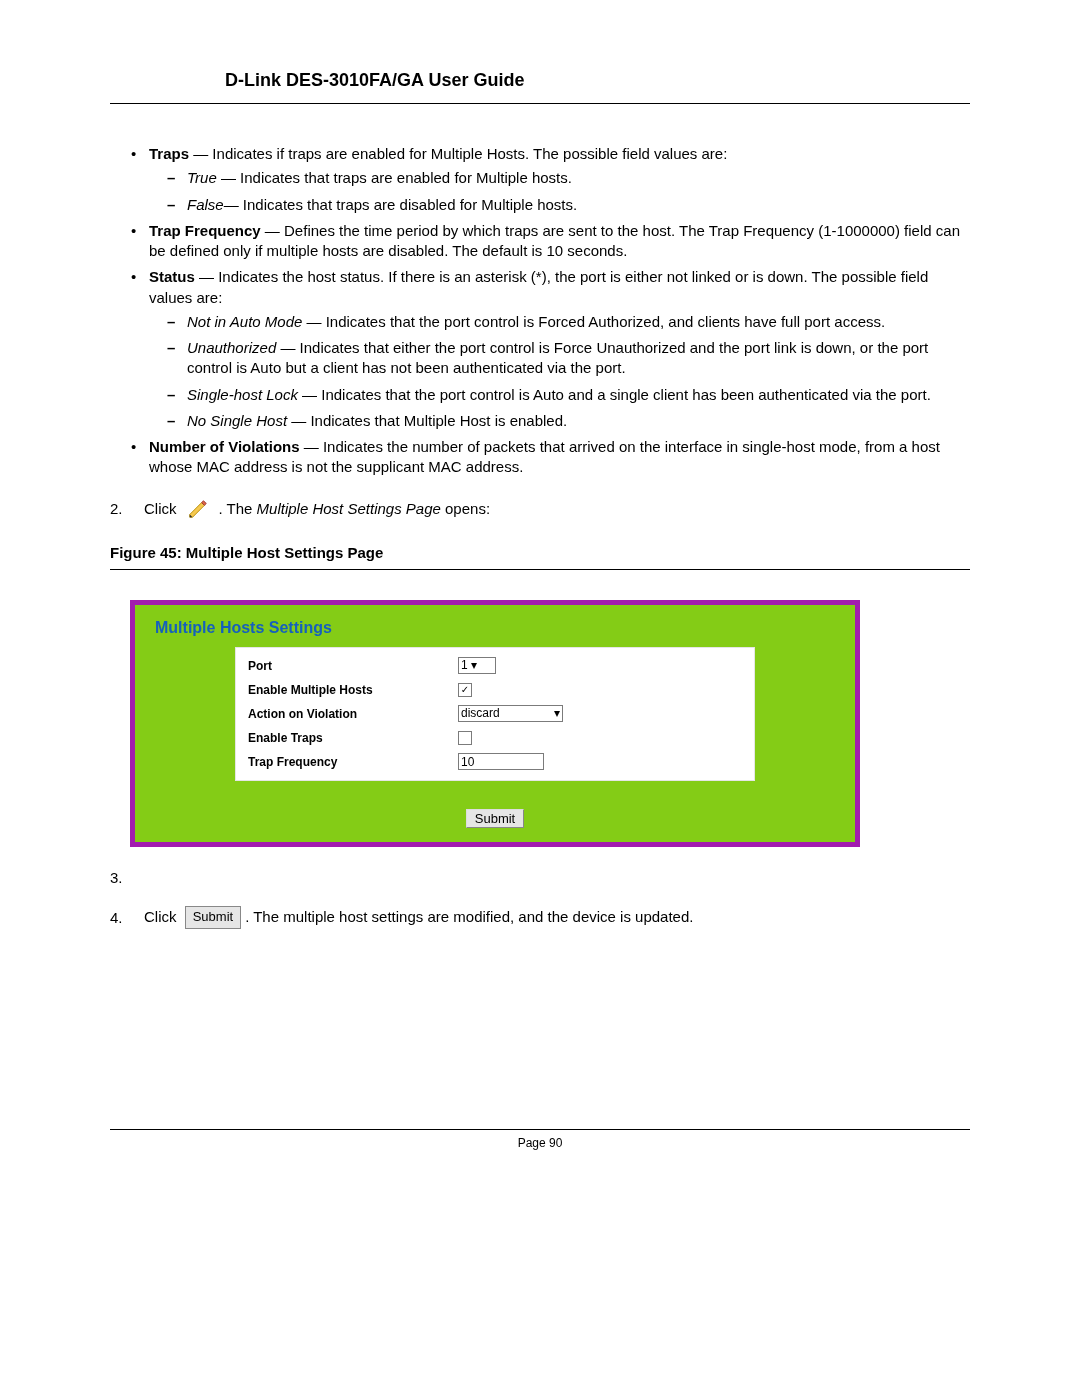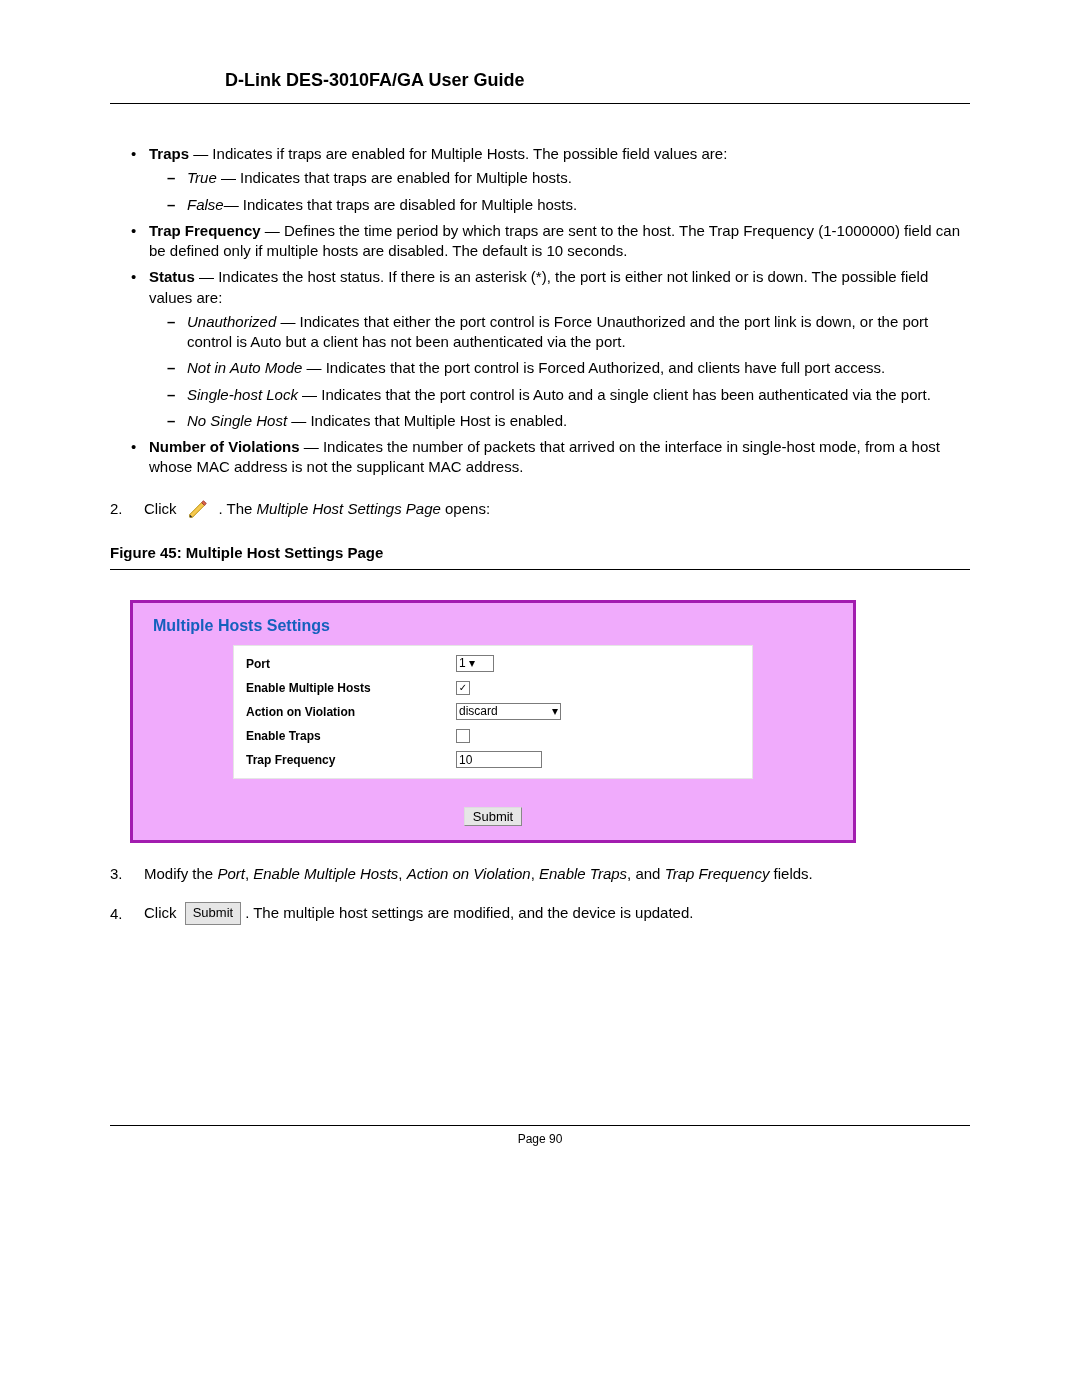--- a/index.html
+++ b/index.html
@@ -89,22 +89,22 @@
     font-weight: bold;
     font-size: 15px;
     margin-top: 24px;
     margin-bottom: 2px;
   }
 
   
   .panel {
     width: 720px;
     margin: 10px 0 10px 20px;
-    background: #f0abfc;
-    border: 3px solid #a21caf;
+    background: #84cc16;
+    border: 5px solid #a21caf;
     font-family: Tahoma, Verdana, sans-serif;
     font-size: 12px;
     padding: 14px 0 14px 0;
   }
   .panel-title {
     color: #1560bd;
     font-weight: bold;
     font-size: 16px;
     margin: 0 0 10px 20px;
     font-family: Arial, sans-serif;
@@ -210,24 +210,24 @@
         </li>
       </ul>
     </li>
     <li>
       <span class="term">Trap Frequency</span><span> — Defines the time period by which traps are sent to the host. The Trap Frequency (1-1000000) field can be defined only if multiple hosts are disabled. The default is 10 seconds.</span>
     </li>
     <li>
       <span class="term">Status</span><span> — Indicates the host status. If there is an asterisk (*), the port is either not linked or is down. The possible field values are:</span>
       <ul class="dashes">
         <li>
+          <span class="ital">Not in Auto Mode</span><span> — Indicates that the port control is Forced Authorized, and clients have full port access.</span>
+        </li>
+        <li>
           <span class="ital">Unauthorized</span><span> — Indicates that either the port control is Force Unauthorized and the port link is down, or the port control is Auto but a client has not been authenticated via the port.</span>
-        </li>
-        <li>
-          <span class="ital">Not in Auto Mode</span><span> — Indicates that the port control is Forced Authorized, and clients have full port access.</span>
         </li>
         <li>
           <span class="ital">Single-host Lock</span><span> — Indicates that the port control is Auto and a single client has been authenticated via the port.</span>
         </li>
         <li>
           <span class="ital">No Single Host</span><span> — Indicates that Multiple Host is enabled.</span>
         </li>
       </ul>
     </li>
     <li>
@@ -278,23 +278,20 @@
       </div>
     </div>
     <div class="submit-wrap">
       <span class="btn">Submit</span>
     </div>
   </div>
 
   <div class="steps-after">
     <div class="row">
       <span class="num">3.</span>
-      <span>
-        <span>Modify the </span><span class="ital">Port</span><span>, </span><span class="ital">Enable Multiple Hosts</span><span>, </span><span class="ital">Action on Violation</span><span>, </span><span class="ital">Enable Traps</span><span>, and </span><span class="ital">Trap Frequency</span><span> fields.</span>
-      </span>
     </div>
     <div class="row">
       <span class="num">4.</span>
       <span>
         <span>Click</span>
         <span class="inline-btn">Submit</span><span>. The multiple host settings are modified, and the device is updated.</span>
       </span>
     </div>
   </div>
 

